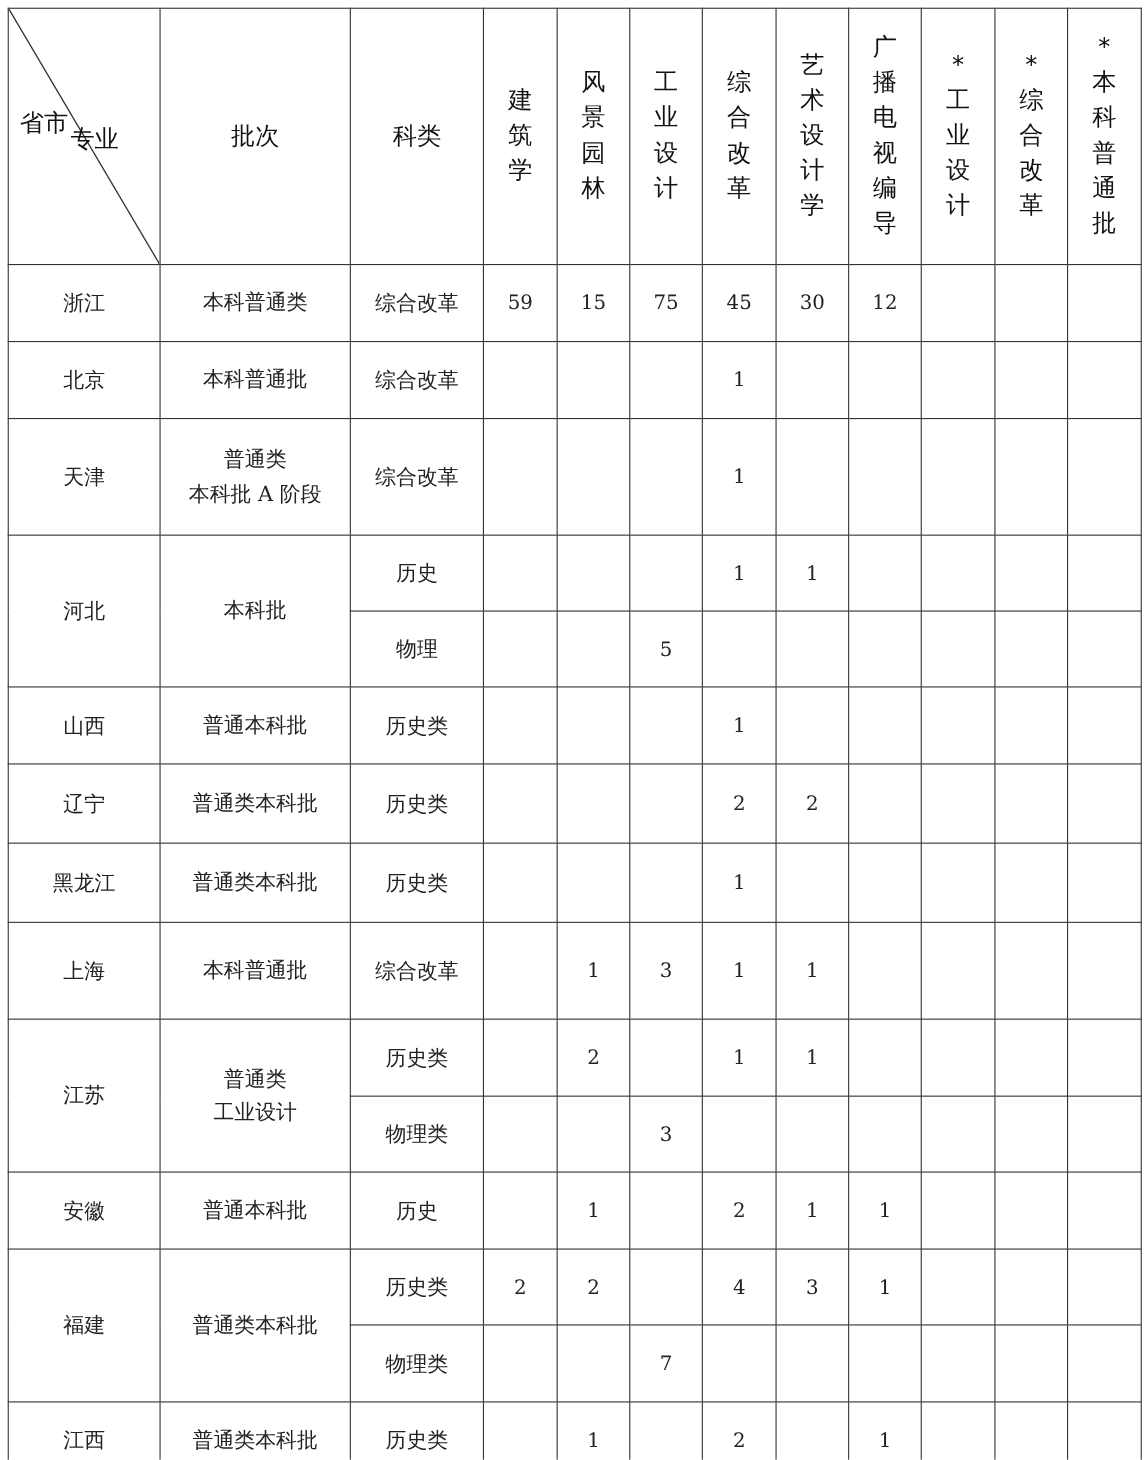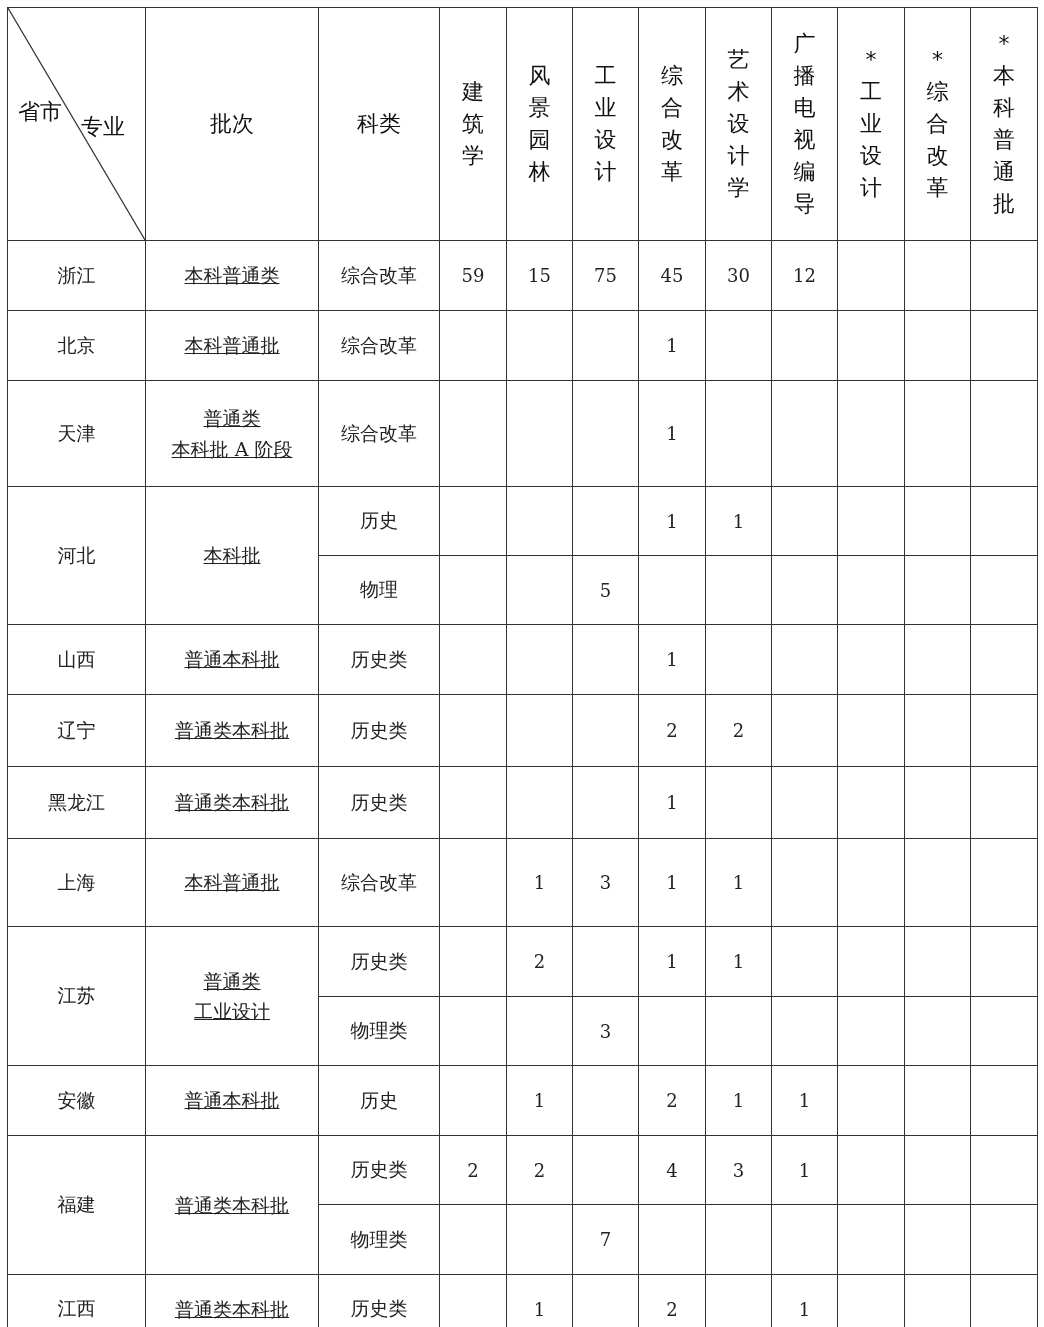--- a/index.html
+++ b/index.html
@@ -6,23 +6,23 @@
   body { width: 1044px; height: 1327px; position: relative; overflow: hidden;
          font-family: "DejaVu Serif", "Liberation Serif", serif; color: #222; }
   table { position: absolute; left: 7px; top: 7px; border-collapse: collapse; table-layout: fixed; }
   td, th { border: 1.5px solid #333; padding: 0; text-align: center; vertical-align: middle;
            font-weight: normal; font-size: 19px; }
   th { font-family: "DejaVu Sans", "Liberation Sans", sans-serif; font-size: 22px; color: #111; }
   .vert { display: inline-block; width: 1.1em; line-height: 1.45; word-break: break-all; white-space: normal; }
   .diag { position: relative; }
   .diag svg { position: absolute; left: 0; top: 0; width: 100%; height: 100%; }
   .diag .l { position: absolute; left: 10px; top: 89px; text-align: right; }
-  .diag .r { position: absolute; left: 73px; top: 104px; }
+  .diag .r { position: absolute; left: 56px; top: 104px; }
   .num { font-family: "DejaVu Serif", "Liberation Serif", serif; font-size: 18px; }
-  .two-line span { display: block; line-height: 1.6; text-decoration: underline; }
+  .two-line span { display: block; line-height: 1.6; }
 </style>
 </head>
 <body>
 
 <table>
   <colgroup>
     <col style="width:138px">
       <col style="width:173px">
       <col style="width:121px">
     <col style="width:67px">

